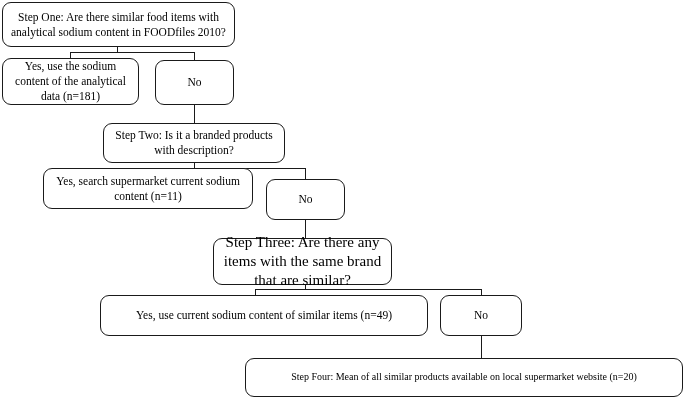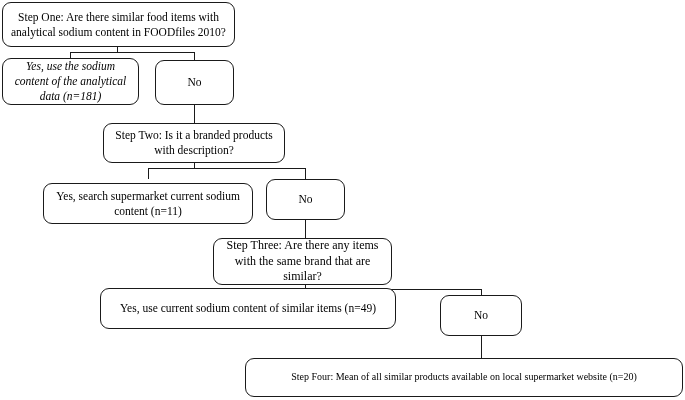--- a/index.html
+++ b/index.html
@@ -65,45 +65,45 @@
   <div class="line h" style="left:255px; top:289px; width:227px;"></div>
   <div class="line v" style="left:255px; top:289px; height:6px;"></div>
   <div class="line v" style="left:481px; top:289px; height:6px;"></div>
 
   <div class="line v" style="left:481px; top:336px; height:22px;"></div>
 
   <div class="node" style="left:2px; top:2px; width:233px; height:45px; font-size:11.5px;">
     <span class="label">Step One: Are there similar food items with analytical sodium content in FOODfiles 2010?</span>
   </div>
 
-  <div class="node" style="left:2px; top:58px; width:137px; height:47px; font-size:11.5px;font-style:italic;">
+  <div class="node" style="left:2px; top:58px; width:137px; height:47px; font-size:11.5px;">
     <span class="label">Yes, use the sodium content of the analytical data (n=181)</span>
   </div>
 
   <div class="node" style="left:155px; top:60px; width:79px; height:45px; font-size:11.5px;">
     <span class="label">No</span>
   </div>
 
   <div class="node" style="left:103px; top:123px; width:182px; height:40px; font-size:11.5px;">
     <span class="label">Step Two: Is it a branded products with description?</span>
   </div>
 
-  <div class="node" style="left:43px; top:183px; width:210px; height:41px; font-size:11.5px;font-family:Liberation Serif, serif;">
+  <div class="node" style="left:43px; top:168px; width:210px; height:41px; font-size:11.5px;font-family:Liberation Serif, serif;">
     <span class="label">Yes, search supermarket current sodium content (n=11)</span>
   </div>
 
   <div class="node" style="left:266px; top:179px; width:79px; height:41px; font-size:11.5px;">
     <span class="label">No</span>
   </div>
 
-  <div class="node" style="left:213px; top:238px; width:179px; height:47px; font-size:12px;">
+  <div class="node" style="left:213px; top:238px; width:179px; height:47px; font-size:15px;">
     <span class="label">Step Three: Are there any items with the same brand that are similar?</span>
   </div>
 
-  <div class="node" style="left:100px; top:288px; width:296px; height:41px; font-size:11.5px;">
+  <div class="node" style="left:100px; top:295px; width:328px; height:41px; font-size:11.5px;">
     <span class="label">Yes, use current sodium content of similar items (n=49)</span>
   </div>
 
   <div class="node" style="left:440px; top:295px; width:82px; height:41px; font-size:11.5px;">
     <span class="label">No</span>
   </div>
 
   <div class="node" style="left:245px; top:358px; width:438px; height:39px; font-size:10px;">
     <span class="label">Step Four: Mean of all similar products available on local supermarket website (n=20)</span>
   </div>

